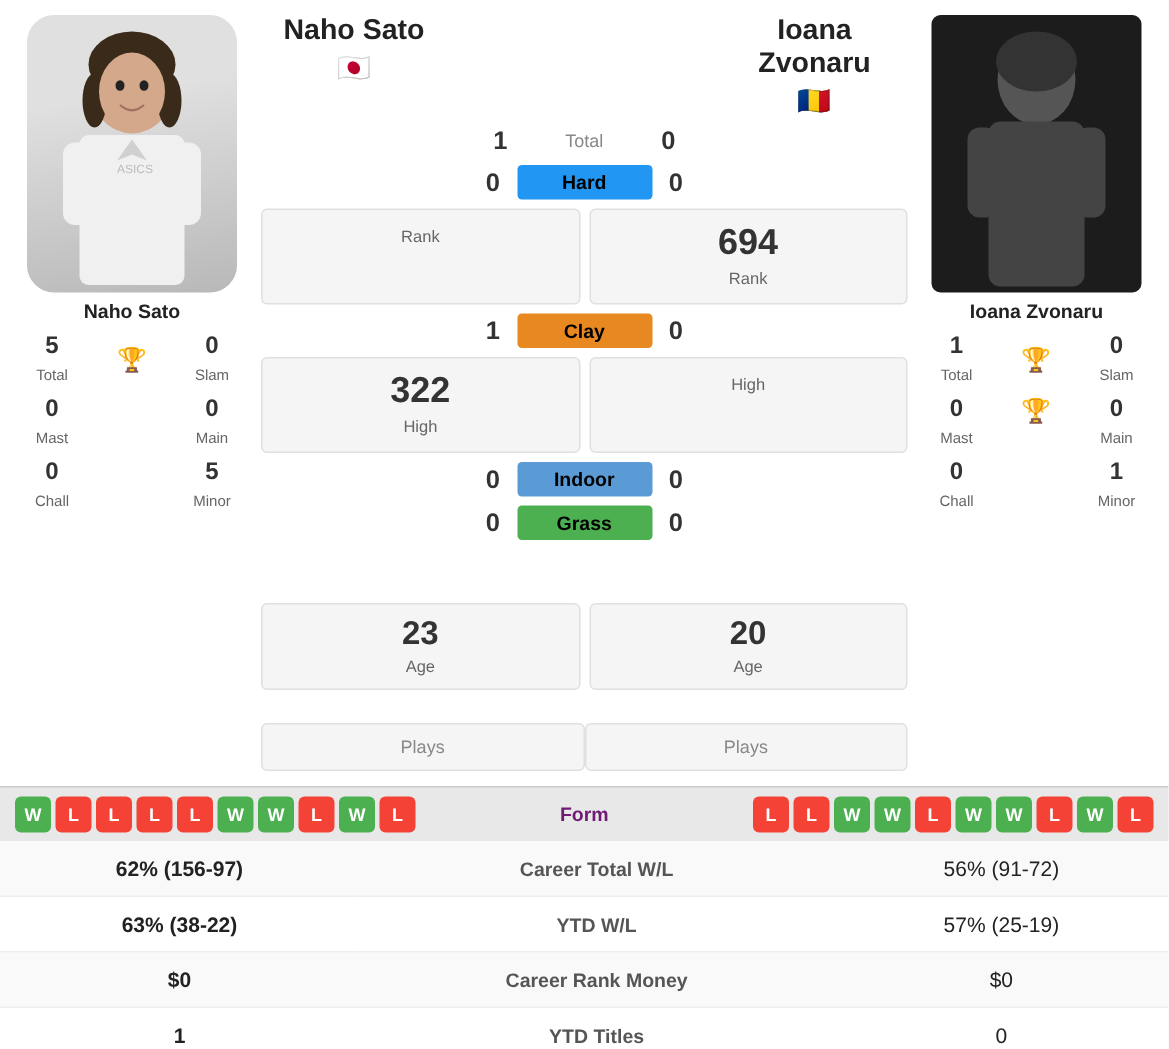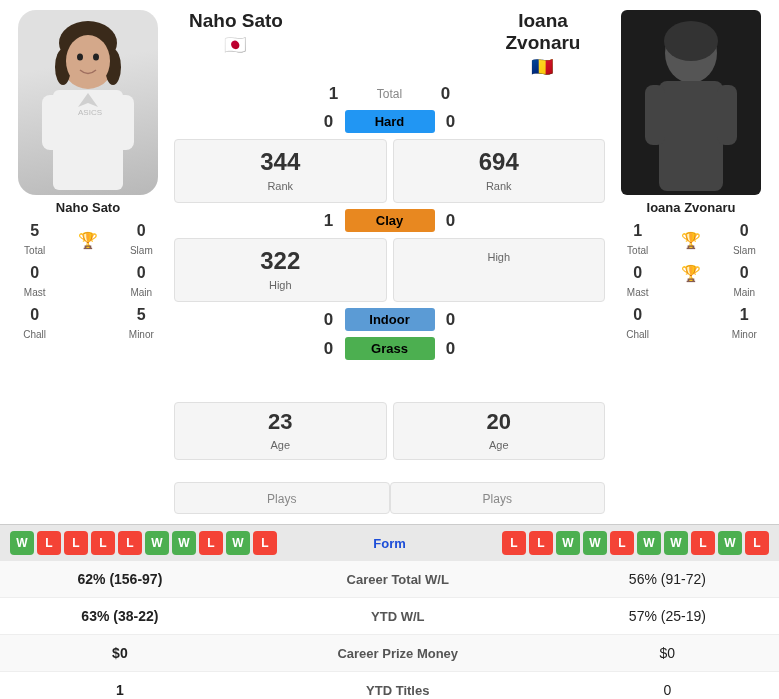--- a/index.html
+++ b/index.html
@@ -194,21 +194,21 @@
       display: flex;
       gap: 3px;
       flex: 1;
       justify-content: flex-end;
       flex-wrap: wrap;
     }
 
     .form-label {
       font-size: 13px;
       font-weight: bold;
-      color: #1d4ed8;
+      color: #701a75;
       min-width: 50px;
     }
 
     .form-badge {
       width: 24px;
       height: 24px;
       border-radius: 4px;
       display: flex;
       align-items: center;
       justify-content: center;
@@ -376,21 +376,20 @@
       </div>
 
       <div class="score-court-row">
         <span class="score-num">0</span>
         <span class="badge badge-hard">Hard</span>
         <span class="score-num">0</span>
       </div>
 
       <div class="rank-high-boxes">
         <div class="box-half">
-          <span class="num">344</span>
           <span class="lbl">Rank</span>
         </div>
         <div class="box-half">
           <span class="num">694</span>
           <span class="lbl">Rank</span>
         </div>
       </div>
 
       <div class="score-court-row">
         <span class="score-num">1</span>
@@ -529,21 +528,21 @@
       <td class="center-label">Career Total W/L</td>
       <td class="right-val">56% (91-72)</td>
     </tr>
     <tr>
       <td class="left-val">63% (38-22)</td>
       <td class="center-label">YTD W/L</td>
       <td class="right-val">57% (25-19)</td>
     </tr>
     <tr>
       <td class="left-val">$0</td>
-      <td class="center-label">Career Prize Money</td>
+      <td class="center-label">Career Rank Money</td>
       <td class="right-val">$0</td>
     </tr>
     <tr>
       <td class="left-val">1</td>
       <td class="center-label">YTD Titles</td>
       <td class="right-val">0</td>
     </tr>
   </tbody>
     </table>
 

